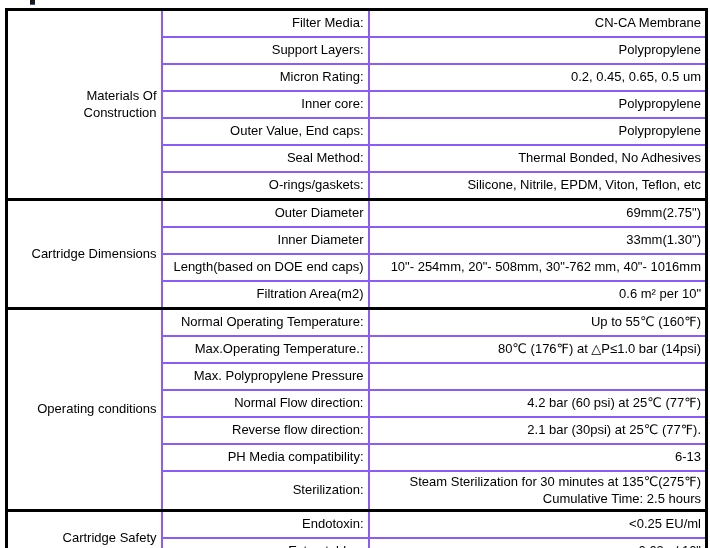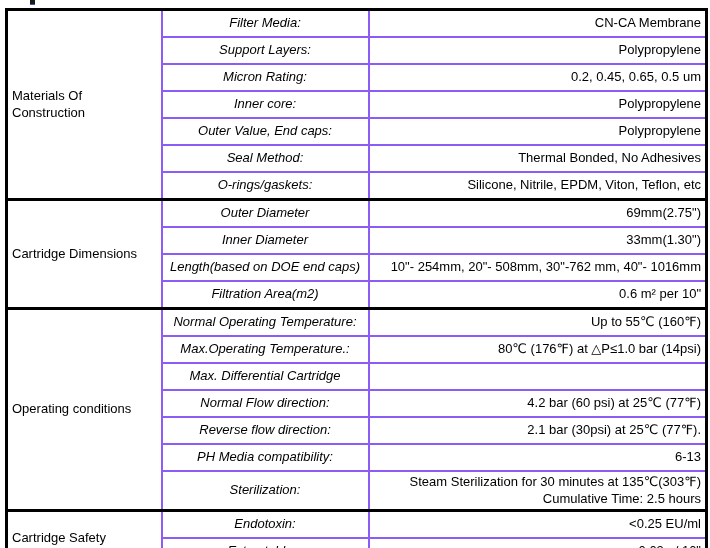--- a/index.html
+++ b/index.html
@@ -42,27 +42,26 @@
   table.spec td {
     border: 2px solid #8b5cf6;
     height: 25px;
     padding: 0 4px;
     vertical-align: middle;
     overflow: hidden;
     white-space: pre-line;
   }
   tr.sec-start td { border-top: 3px solid #000000; }
   td.section-cell {
-    text-align: left;
+    text-align: right;
     padding-left: 4px;
   }
   td.label-cell {
-    text-align: center;
+    text-align: right;
     padding-left: 4px;
-    font-style: italic;
   }
   td.value-cell {
     text-align: right;
   }
   tr.tall td { height: 37px; }
 </style>
 </head>
 <body>
 
 <div id="stage">
@@ -128,38 +127,38 @@
       <tr class="sec-start">
         <td class="section-cell" rowspan="7">Operating conditions</td>
         <td class="label-cell">Normal Operating Temperature:</td>
         <td class="value-cell">Up to 55℃ (160℉)</td>
       </tr>
       <tr>
         <td class="label-cell">Max.Operating Temperature.:</td>
         <td class="value-cell">80℃ (176℉) at △P≤1.0 bar (14psi)</td>
       </tr>
       <tr>
-        <td class="label-cell">Max. Differential Cartridge</td>
+        <td class="label-cell">Max. Polypropylene Pressure</td>
         <td class="value-cell"></td>
       </tr>
       <tr>
         <td class="label-cell">Normal Flow direction:</td>
         <td class="value-cell">4.2 bar (60 psi) at 25℃ (77℉)</td>
       </tr>
       <tr>
         <td class="label-cell">Reverse flow direction:</td>
         <td class="value-cell">2.1 bar (30psi) at  25℃ (77℉).</td>
       </tr>
       <tr>
         <td class="label-cell">PH Media compatibility:</td>
         <td class="value-cell">6-13</td>
       </tr>
       <tr class="tall">
         <td class="label-cell">Sterilization:</td>
-        <td class="value-cell">Steam Sterilization for 30 minutes at 135℃(303℉)
+        <td class="value-cell">Steam Sterilization for 30 minutes at 135℃(275℉)
 Cumulative Time: 2.5 hours</td>
       </tr>
 
       <tr class="sec-start">
         <td class="section-cell" rowspan="2">Cartridge Safety</td>
         <td class="label-cell">Endotoxin:</td>
         <td class="value-cell">&lt;0.25 EU/ml</td>
       </tr>
       <tr>
         <td class="label-cell">Extractables:</td>

